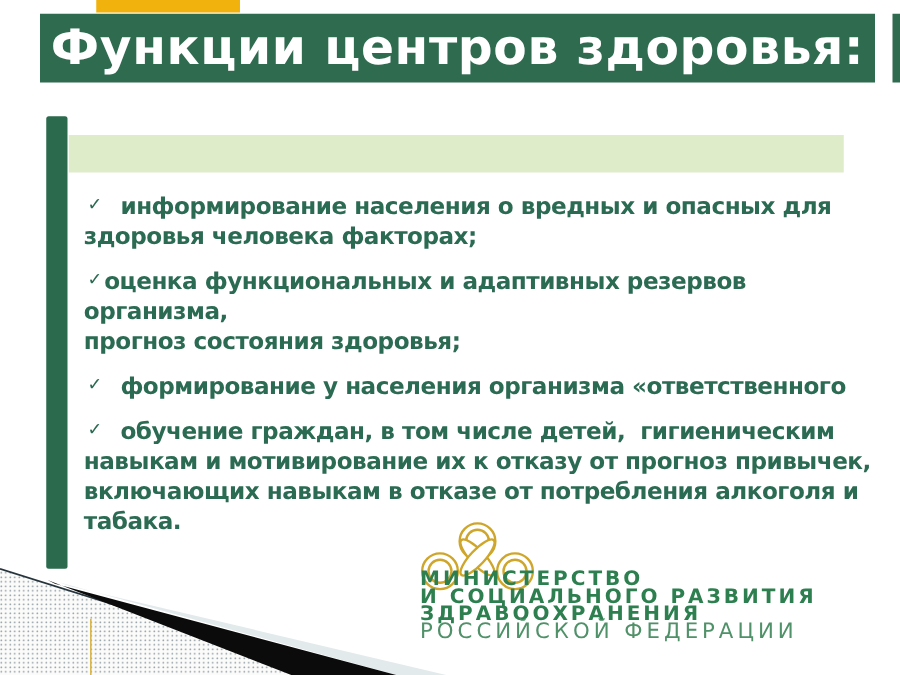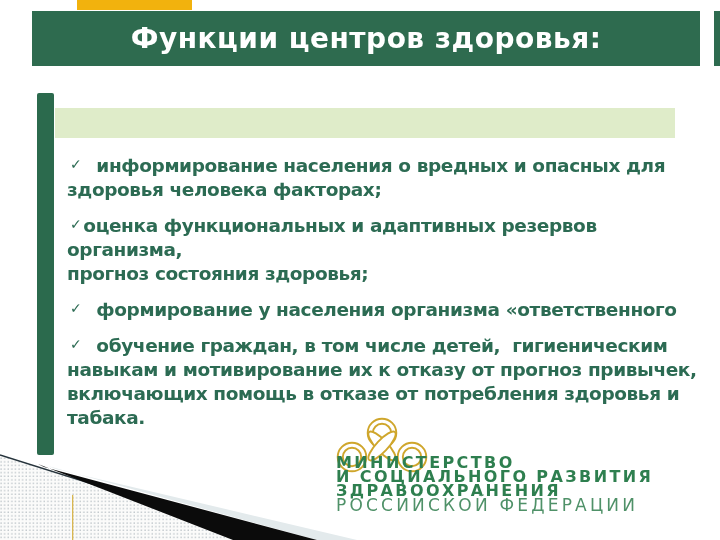--- a/index.html
+++ b/index.html
@@ -9,21 +9,21 @@
   }
   
   .top-tab{position:absolute;left:77px;top:0;width:115px;height:10px;background:var(--gold_tab,#F2B20D);}
   
   .title-bar{
     position:absolute;left:32px;top:11px;width:668px;height:55px;
     background:var(--header_green,#2E6B4F);
     display:flex;align-items:center;justify-content:center;
   }
   .title-bar h1{
-    margin:0;color:#ffffff;font-size:28px;font-weight:bold;letter-spacing:.5px;white-space:nowrap;
+    margin:0;color:#ffffff;font-size:39px;font-weight:bold;letter-spacing:.5px;white-space:nowrap;
   }
   .title-sliver{position:absolute;left:714px;top:11px;width:6px;height:55px;background:var(--header_green,#2E6B4F);}
   
   .left-bar{position:absolute;left:37px;top:93px;width:17px;height:362px;background:var(--bar_green,#2B6A4D);border-radius:2px;}
   
   .pale-band{position:absolute;left:55px;top:108px;width:620px;height:30px;background:var(--pale_green,#DFECC9);}
   
   .bullets{
     position:absolute;left:57px;top:142px;width:660px;
     color:var(--text_green,#2C6B53);font-size:18.5px;font-weight:bold;line-height:24px;letter-spacing:-0.4px;
@@ -53,21 +53,21 @@
   </div>
   <div class="title-sliver"></div>
 
   <div class="left-bar"></div>
   <div class="pale-band"></div>
 
   <div class="bullets">
       <p class="bullet wide"><span class="check">✓</span><span class="bullet-line">информирование населения о вредных и опасных для</span><br><span class="bullet-line">здоровья человека факторах;</span></p>
       <p class="bullet narrow"><span class="check">✓</span><span class="bullet-line">оценка функциональных и адаптивных резервов организма,</span><br><span class="bullet-line">прогноз состояния здоровья;</span></p>
       <p class="bullet wide"><span class="check">✓</span><span class="bullet-line">формирование у населения организма «ответственного</span><br></p>
-      <p class="bullet wide"><span class="check">✓</span><span class="bullet-line">обучение граждан, в том числе детей,  гигиеническим</span><br><span class="bullet-line">навыкам и мотивирование их к отказу от прогноз привычек,</span><br><span class="bullet-line">включающих помощь в отказе от потребления здоровья и</span><br><span class="bullet-line">табака.</span></p>
+      <p class="bullet wide"><span class="check">✓</span><span class="bullet-line">обучение граждан, в том числе детей,  гигиеническим</span><br><span class="bullet-line">навыкам и мотивирование их к отказу от прогноз привычек,</span><br><span class="bullet-line">включающих навыкам в отказе от потребления алкоголя и</span><br><span class="bullet-line">табака.</span></p>
     </div>
 
   <svg class="emblem" width="112" height="60" viewBox="0 0 112 60">
     <g fill="none" stroke="#CFA62C" stroke-width="1.9">
       <circle cx="56" cy="17" r="14.3"></circle>
         <circle cx="56" cy="17" r="9.2"></circle>
       <circle cx="26" cy="41" r="14.3"></circle>
         <circle cx="26" cy="41" r="9.2"></circle>
       <circle cx="86" cy="41" r="14.3"></circle>
         <circle cx="86" cy="41" r="9.2"></circle>

